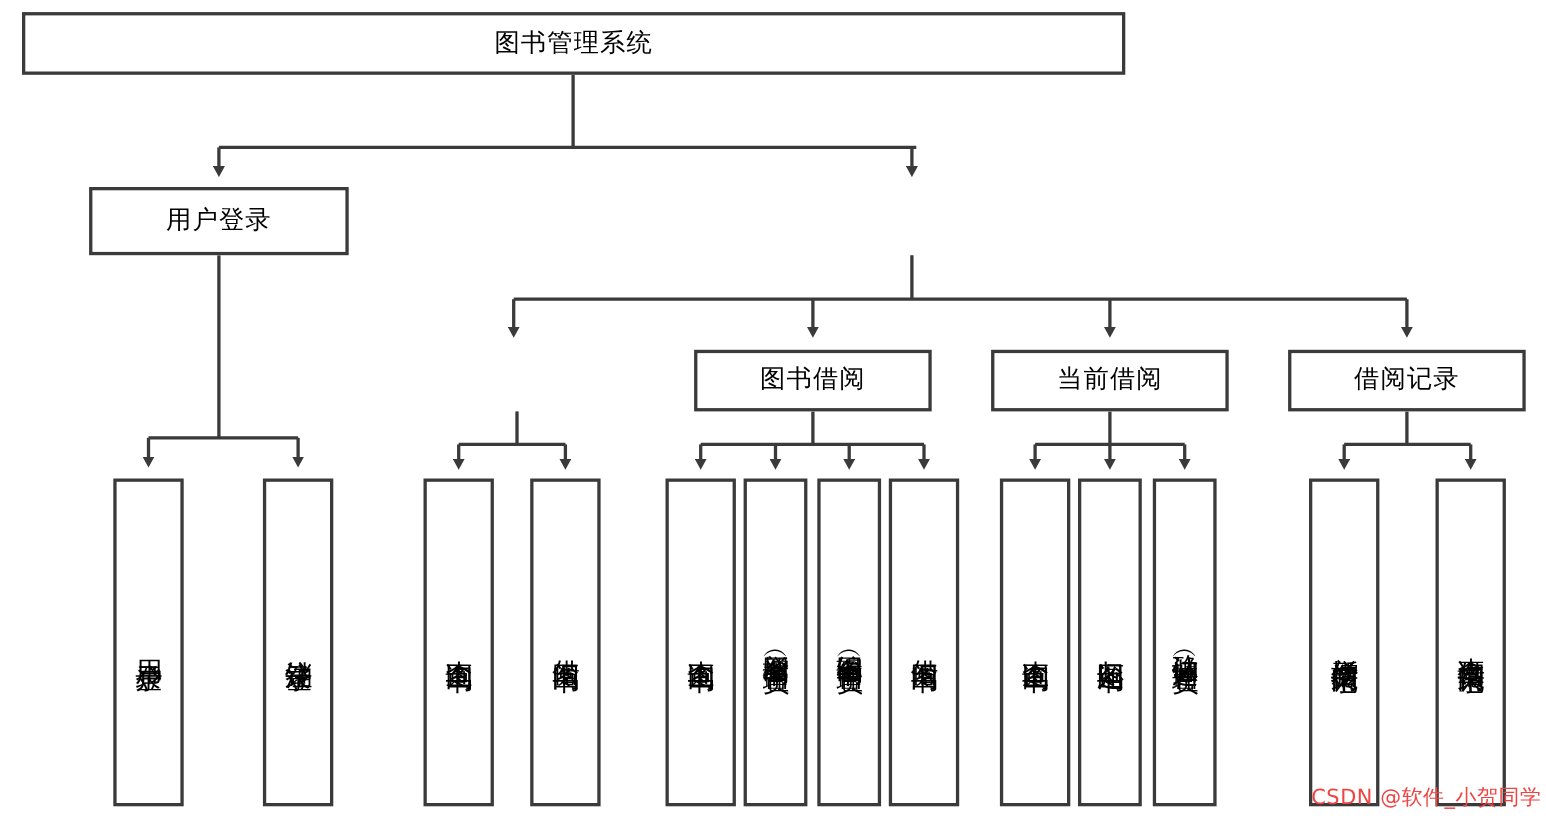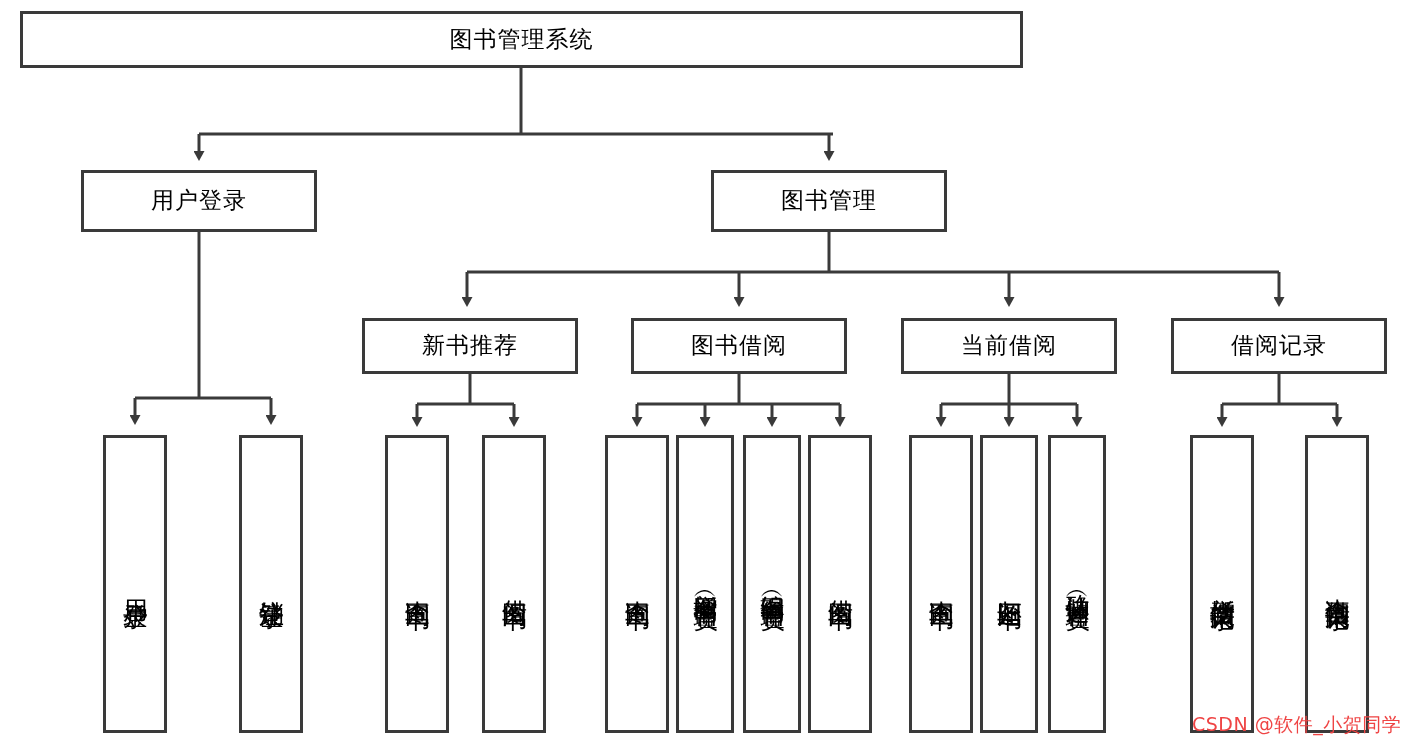--- a/index.html
+++ b/index.html
@@ -124,27 +124,21 @@
     </g>
   </svg>
 
   <div class="node h" style="left:20px; top:11px; width:1003px; height:57px;">
     <span>图书管理系统</span>
   </div>
 
   <div class="node h" style="left:81px; top:170px; width:236px; height:62px;">
     <span>用户登录</span>
   </div>
-  <div class="node h" style="left:711px; top:170px; width:236px; height:62px;">
-    <span>图书管理</span>
-  </div>
 
-  <div class="node h" style="left:362px; top:318px; width:216px; height:56px;">
-    <span>新书推荐</span>
-  </div>
   <div class="node h" style="left:631px; top:318px; width:216px; height:56px;">
     <span>图书借阅</span>
   </div>
   <div class="node h" style="left:1171px; top:318px; width:216px; height:56px;">
     <span>借阅记录</span>
   </div>
   <div class="node h" style="left:901px; top:318px; width:216px; height:56px;">
     <span>当前借阅</span>
   </div>
 

